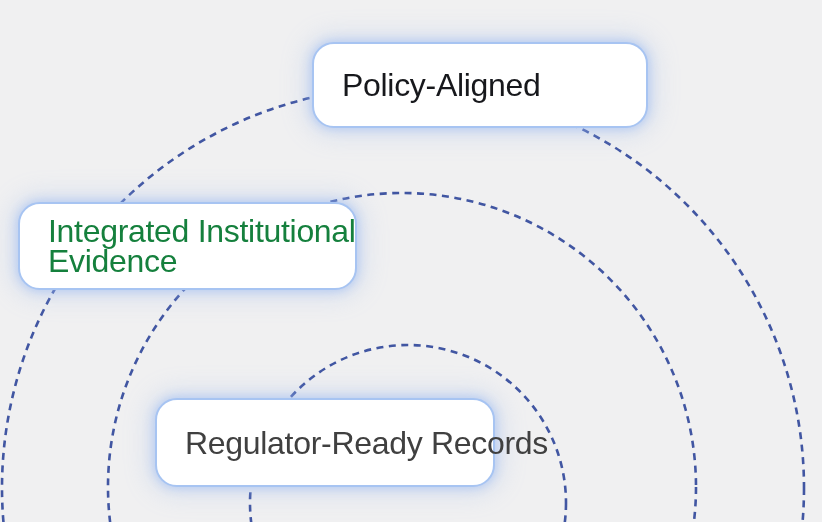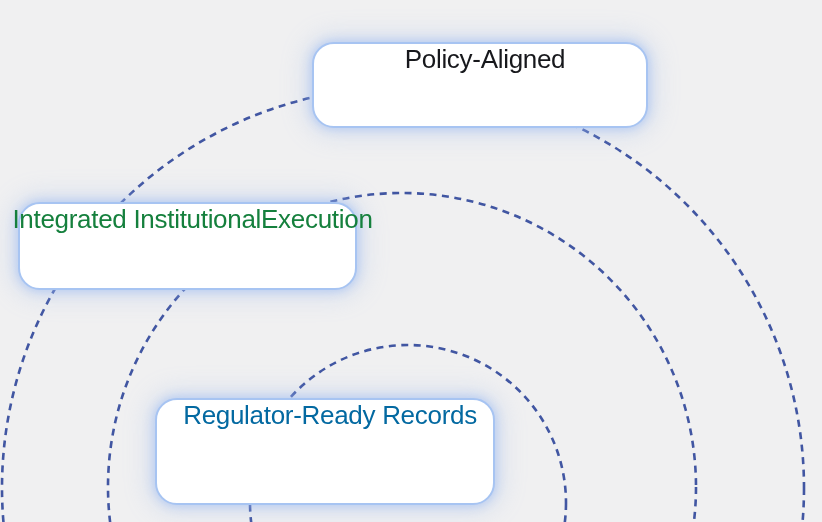--- a/index.html
+++ b/index.html
@@ -26,24 +26,25 @@
   .node {
     position: absolute;
     box-sizing: border-box;
     background: #ffffff;
     border: 2px solid #a7c4f2;
     border-radius: 22px;
     box-shadow:
       0 0 10px 2px rgba(151, 183, 241, 0.50),
       0 0 24px 7px rgba(151, 183, 241, 0.28);
     display: flex;
+    flex-direction: column;
     justify-content: center;
     padding: 0 18px 0 28px;
     color: #17181c;
-    font-size: 26px;
+    font-size: 32px;
     line-height: 30px;
     letter-spacing: -0.3px;
     z-index: 2;
   }
   .node .line {
     white-space: nowrap;
   }
 </style>
 </head>
 <body>
@@ -53,18 +54,18 @@
       <circle cx="408" cy="503" r="158" fill="none" stroke="#4156a2" stroke-width="2.6" stroke-dasharray="7 5.5"></circle>
       <circle cx="402" cy="487" r="294" fill="none" stroke="#4156a2" stroke-width="2.6" stroke-dasharray="7 5.5"></circle>
       <circle cx="403" cy="488" r="401" fill="none" stroke="#4156a2" stroke-width="2.6" stroke-dasharray="7 5.5"></circle>
     </svg>
 
 <div class="node" style="left: 312px; top: 42px; width: 336px; height: 86px; background: rgb(255, 255, 255); border-color: rgb(167, 196, 242); color: rgb(23, 24, 28);">
       <div class="line">Policy-Aligned</div>
     </div>
     <div class="node" style="left: 18px; top: 202px; width: 339px; height: 88px; background: rgb(255, 255, 255); border-color: rgb(167, 196, 242); color: #15803d;">
       <div class="line">Integrated Institutional</div>
-      <div class="line">Execution</div>
+      <div class="line">Evidence</div>
     </div>
-    <div class="node" style="left: 155px; top: 398px; width: 340px; height: 107px; background: rgb(255, 255, 255); border-color: rgb(167, 196, 242); color: #0369a1; padding-left: 28px;">
+    <div class="node" style="left: 155px; top: 398px; width: 340px; height: 89px; background: rgb(255, 255, 255); border-color: rgb(167, 196, 242); color: #404040; padding-left: 28px;">
       <div class="line">Regulator-Ready Records</div>
     </div>
   </div>
 
 </body></html>

